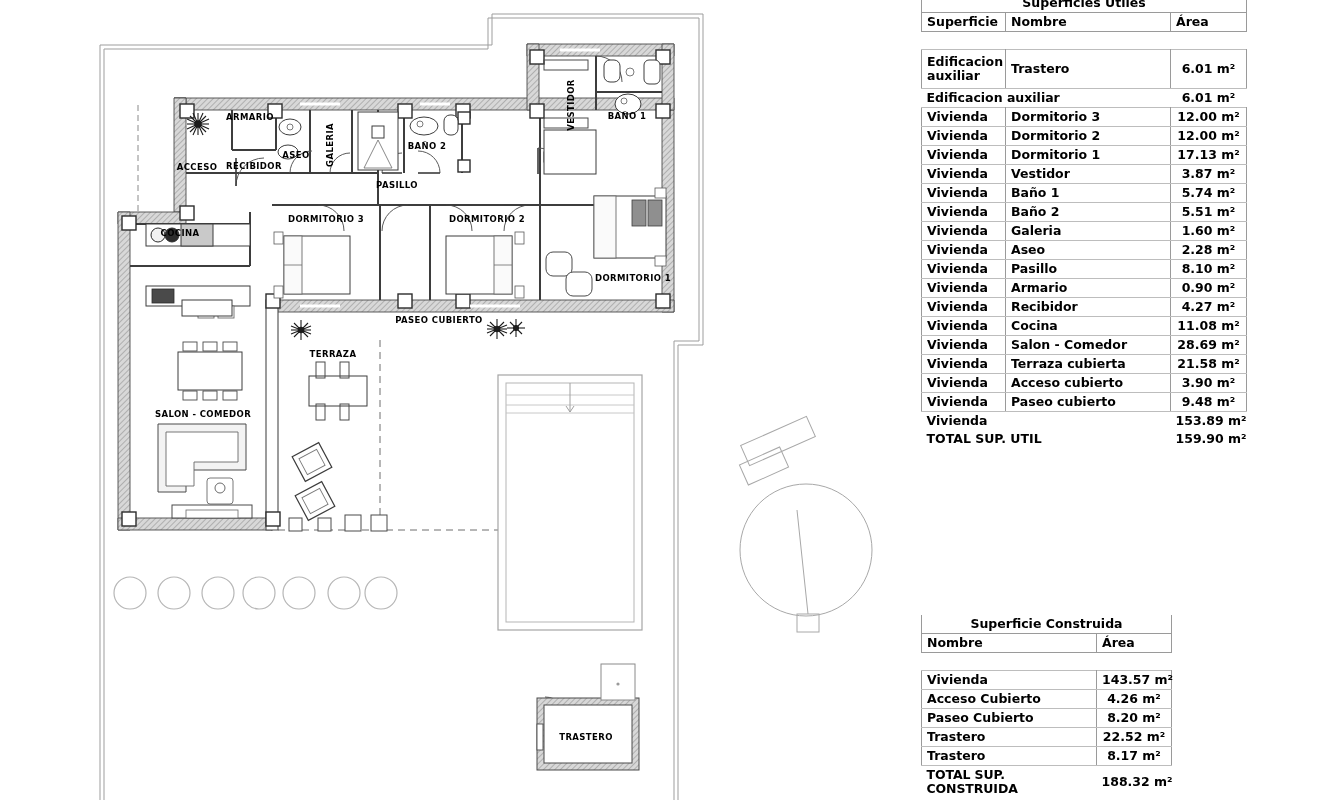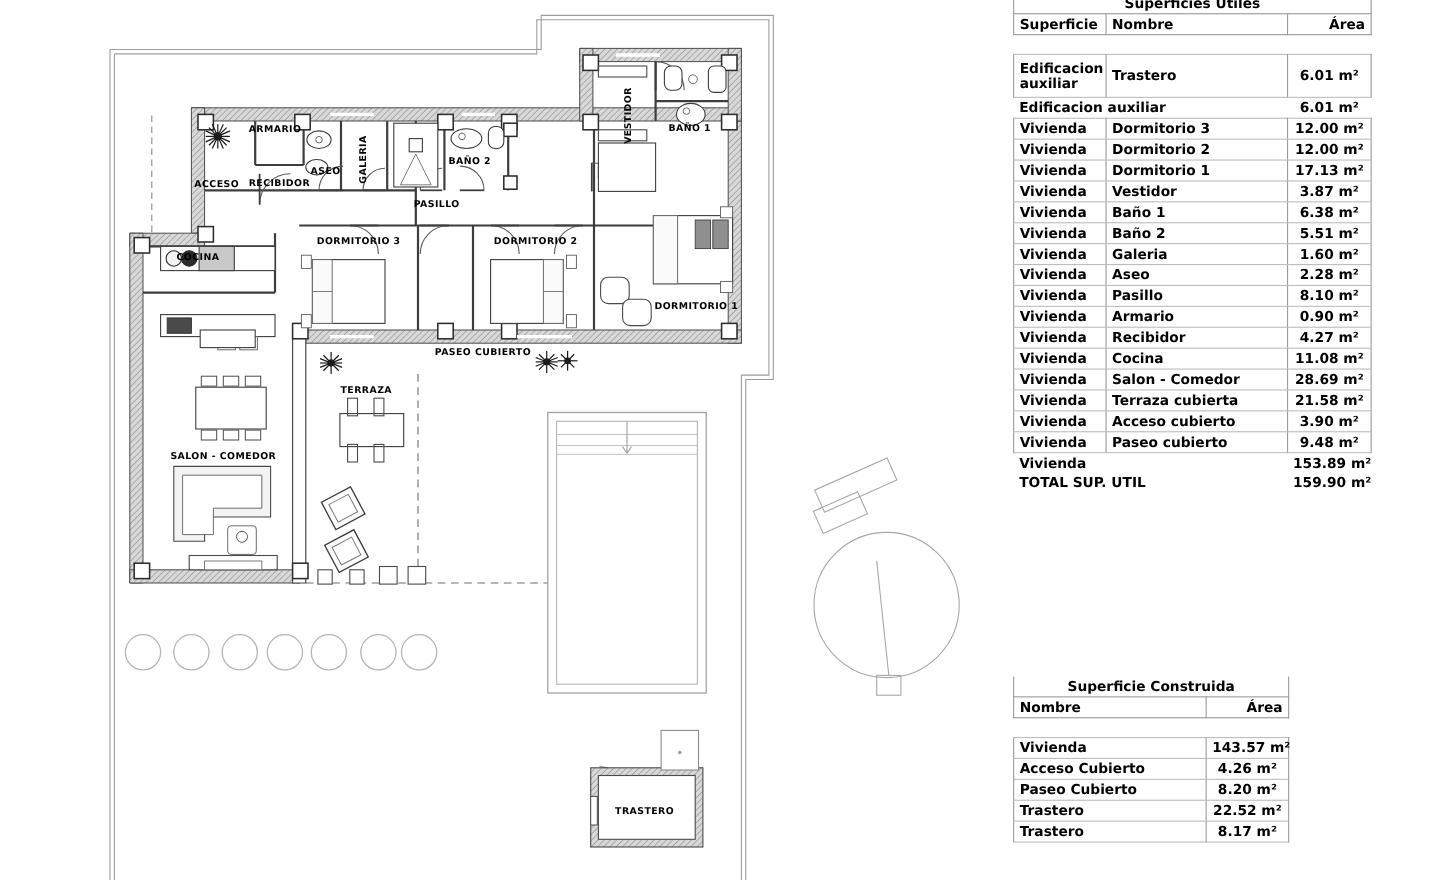--- a/index.html
+++ b/index.html
@@ -88,21 +88,21 @@
     padding: 3px 4px 4px 4px;
   }
   .tbl-title.clipped td { border-top: none; }
 
   .tbl-head td {
     font-size: 12.5px;
     font-weight: bold;
     border: 1px solid #9a9a9a;
     padding: 3px 5px;
   }
-  .tbl-head td.area-col { text-align: right; }
+  .tbl-head td.area-col { text-align: left; }
 
   .spacer-row td {
     border: none;
     padding: 0;
     height: 13px;
     font-size: 0;
     line-height: 0;
   }
 
   .data-row td {
@@ -542,21 +542,21 @@
           <td class="area-col">17.13 m²</td>
         </tr>
         <tr class="data-row">
           <td>Vivienda</td>
           <td>Vestidor</td>
           <td class="area-col">3.87 m²</td>
         </tr>
         <tr class="data-row">
           <td>Vivienda</td>
           <td>Baño 1</td>
-          <td class="area-col">6.38 m²</td>
+          <td class="area-col">5.74 m²</td>
         </tr>
         <tr class="data-row">
           <td>Vivienda</td>
           <td>Baño 2</td>
           <td class="area-col">5.51 m²</td>
         </tr>
         <tr class="data-row">
           <td>Vivienda</td>
           <td>Galeria</td>
           <td class="area-col">1.60 m²</td>
@@ -651,17 +651,21 @@
         </tr>
         <tr class="data-row">
           <td>Trastero</td>
           <td class="area-col">22.52 m²</td>
         </tr>
         <tr class="data-row">
           <td>Trastero</td>
           <td class="area-col">8.17 m²</td>
         </tr>
 
+        <tr class="total-row wide-label">
+          <td class="label-col">TOTAL SUP. CONSTRUIDA</td>
+          <td class="area-col">188.32 m²</td>
+        </tr>
       </tbody>
     </table>
   </div>
 
 </div>
 
 </body></html>

